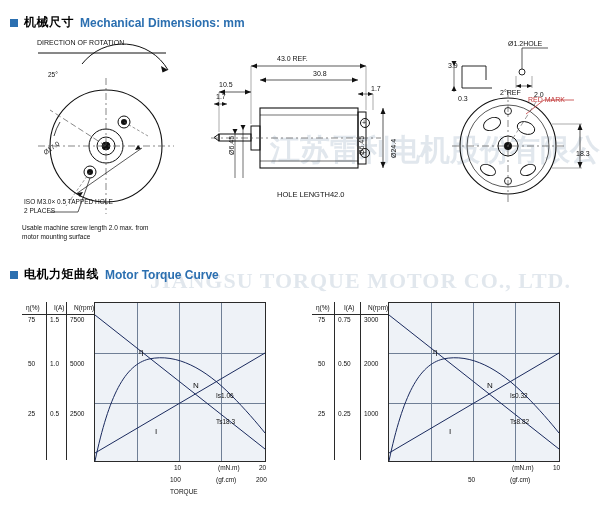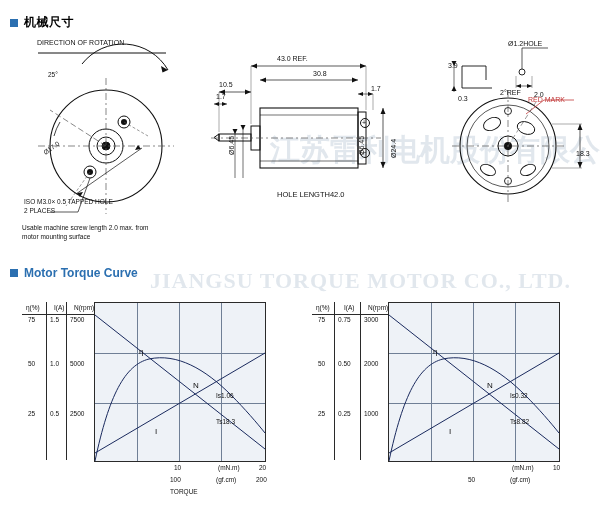--- a/index.html
+++ b/index.html
@@ -38,20 +38,21 @@
 </style>
 </head>
 <body>
 
 <div class="wm" style="left:270px;top:130px;font-size:30px;">江苏雷利电机股份有限公司</div>
 <div class="wm" style="left:150px;top:268px;font-size:22px;letter-spacing:1px;">JIANGSU TORQUE MOTOR CO., LTD.</div>
 
 <div class="abs sec-title" style="left:10px;top:14px;">
   <span class="sec-bullet"></span>
   <span class="sec-cn">机械尺寸</span>
+  <span class="sec-en">Mechanical Dimensions: mm</span>
 </div>
 
 <div class="abs" style="left:20px;top:36px;width:180px;height:200px;">
   <svg width="180" height="200" viewBox="0 0 180 200">
 
     <path d="M62,28 A52,52 0 0,1 148,34" fill="none" stroke="#111" stroke-width="1"></path>
     <path d="M148,34 l-7,-4 l1.5,6.5 z" fill="#111"></path>
 
     <line x1="18" y1="17" x2="146" y2="17" stroke="#111" stroke-width="1"></line>
 
@@ -222,20 +223,21 @@
 <div class="abs dim" style="left:508px;top:40px;">Ø1.2HOLE</div>
 <div class="abs dim" style="left:448px;top:62px;">3.9</div>
 <div class="abs dim" style="left:458px;top:95px;">0.3</div>
 <div class="abs dim" style="left:534px;top:91px;">2.0</div>
 <div class="abs dim" style="left:500px;top:89px;">2°REF</div>
 <div class="abs dim" style="left:528px;top:96px;color:#c23a3a;">RED MARK</div>
 <div class="abs dim" style="left:576px;top:150px;">18.3</div>
 
 <div class="abs sec-title" style="left:10px;top:266px;">
   <span class="sec-bullet"></span>
+  <span class="sec-cn">电机力矩曲线</span>
   <span class="sec-en">Motor Torque Curve</span>
 </div>
 
 <div class="abs" style="left:20px;top:300px;width:260px;height:200px;">
 
   <div class="abs lbl" style="left:6px;top:4px;width:95px;">
     <span style="position:absolute;left:0;">η(%)</span>
     <span style="position:absolute;left:28px;">I(A)</span>
     <span style="position:absolute;left:48px;">N(rpm)</span>
   </div>

